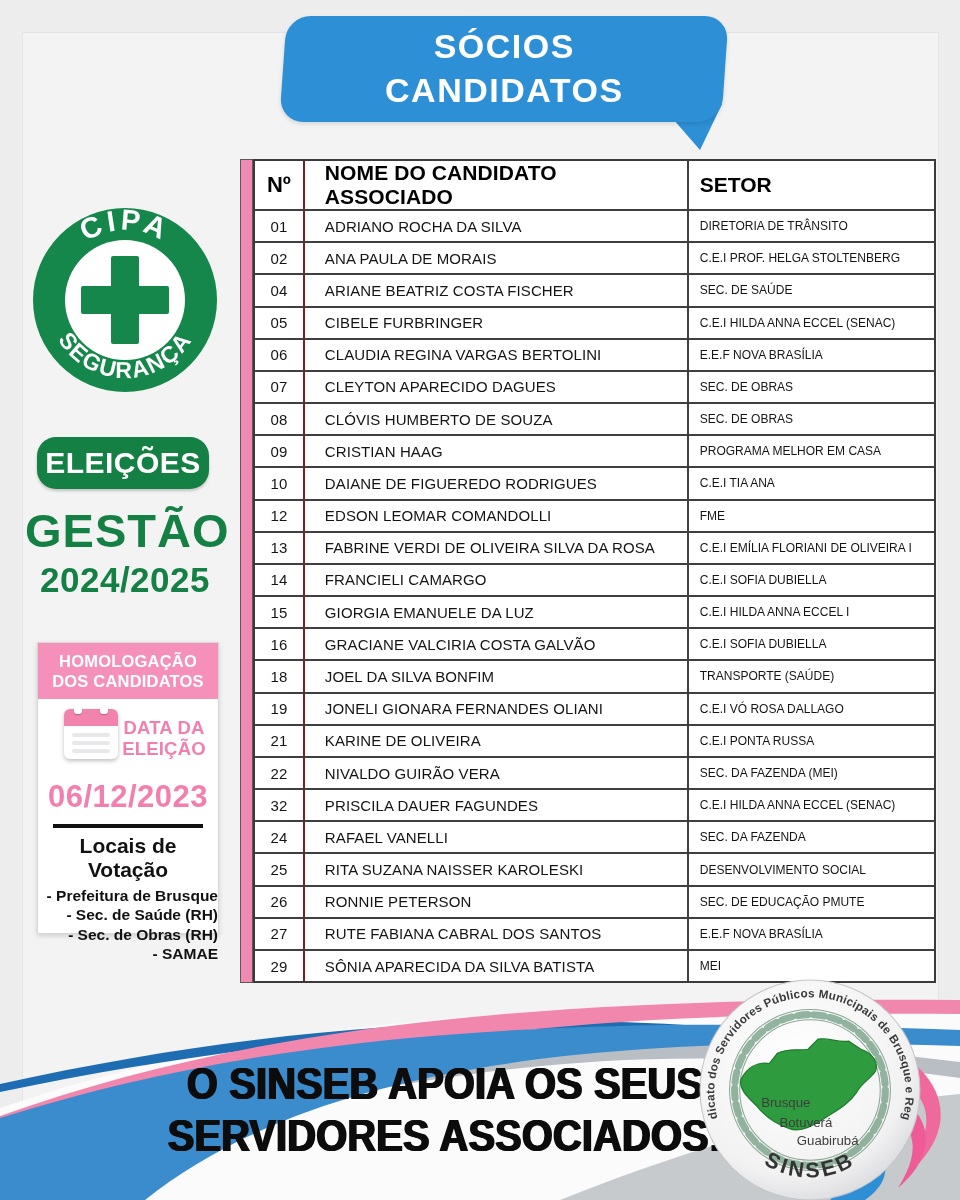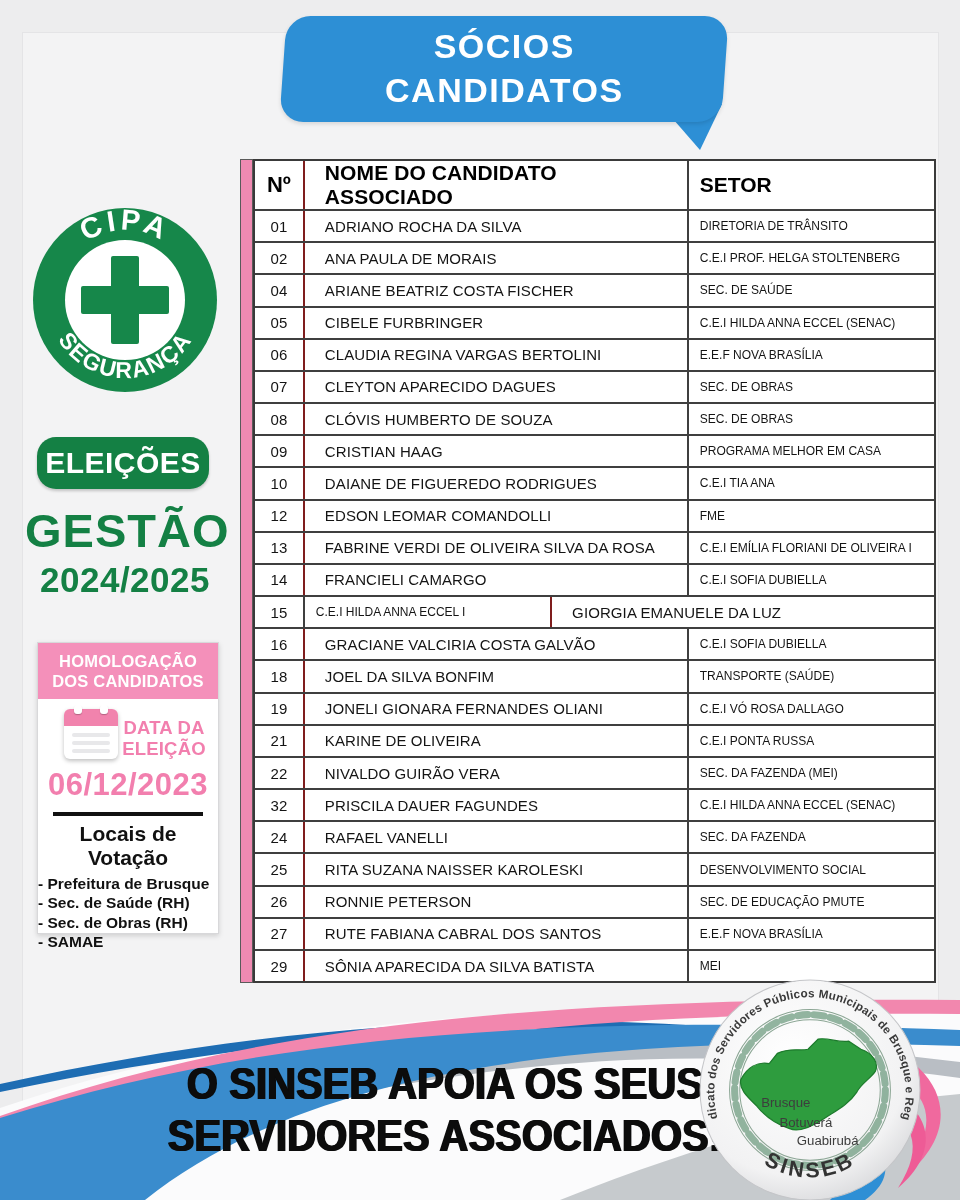--- a/index.html
+++ b/index.html
@@ -49,24 +49,24 @@
   .date-row{display:flex;align-items:flex-end;padding:10px 8px 0 26px;}
   .cal{position:relative;width:54px;height:50px;background:#fff;border-radius:6px;
     box-shadow:0 2px 4px rgba(0,0,0,.25);flex:0 0 auto;}
   .cal-top{height:17px;background:#f183ad;border-radius:6px 6px 0 0;}
   .cal-ring{position:absolute;top:-4px;width:8px;height:9px;background:#fff;border-radius:3px;
     box-shadow:0 1px 1px rgba(0,0,0,.25);}
   .cal-ring.r1{left:10px;} .cal-ring.r2{right:10px;}
   .cal-line{position:absolute;left:8px;right:8px;height:4px;background:#e8e8ea;border-radius:2px;}
   .cal-line.l1{top:24px;} .cal-line.l2{top:32px;} .cal-line.l3{top:40px;}
   .date-label{flex:1;text-align:center;color:#f27fae;font-weight:900;font-size:18.5px;line-height:1.1;letter-spacing:.2px;}
-  .election-date{margin-top:8px;text-align:center;color:#f27fae;font-weight:900;font-size:31px;letter-spacing:.5px;}
+  .election-date{margin-top:20px;text-align:center;color:#f27fae;font-weight:900;font-size:31px;letter-spacing:.5px;}
   .pink-box-divider{margin:9px auto 0;width:150px;height:4px;background:#111;}
   .locais-title{margin-top:6px;text-align:center;color:#111;font-weight:900;font-size:21px;}
-  .locais-list{margin-top:4px;text-align:left;color:#111;font-weight:700;font-size:15.5px;line-height:1.25;}
+  .locais-list{margin-top:4px;text-align:right;color:#111;font-weight:700;font-size:15.5px;line-height:1.25;}
 
   
   .table-pink-bar{
     position:absolute;left:240px;top:159px;width:13px;height:824px;
     background:#f08ab2;border:1px solid #5a5a5a;box-sizing:border-box;z-index:3;
   }
   .candidate-table{
     position:absolute;left:253px;top:159px;width:683px;height:824px;z-index:3;
     display:flex;flex-direction:column;background:#fff;
     border:2.5px solid #3a3a3a;box-sizing:border-box;
@@ -225,22 +225,22 @@
       <div class="tcell c1">FABRINE VERDI DE OLIVEIRA SILVA DA ROSA</div>
       <div class="tcell c2">C.E.I EMÍLIA FLORIANI DE OLIVEIRA I</div>
     </div>
     <div class="trow">
       <div class="tcell c0">14</div>
       <div class="tcell c1">FRANCIELI CAMARGO</div>
       <div class="tcell c2">C.E.I SOFIA DUBIELLA</div>
     </div>
     <div class="trow">
       <div class="tcell c0">15</div>
+      <div class="tcell c1">GIORGIA EMANUELE DA LUZ</div>
       <div class="tcell c2">C.E.I HILDA ANNA ECCEL I</div>
-      <div class="tcell c1">GIORGIA EMANUELE DA LUZ</div>
     </div>
     <div class="trow">
       <div class="tcell c0">16</div>
       <div class="tcell c1">GRACIANE VALCIRIA COSTA GALVÃO</div>
       <div class="tcell c2">C.E.I SOFIA DUBIELLA</div>
     </div>
     <div class="trow">
       <div class="tcell c0">18</div>
       <div class="tcell c1">JOEL DA SILVA BONFIM</div>
       <div class="tcell c2">TRANSPORTE (SAÚDE)</div>

